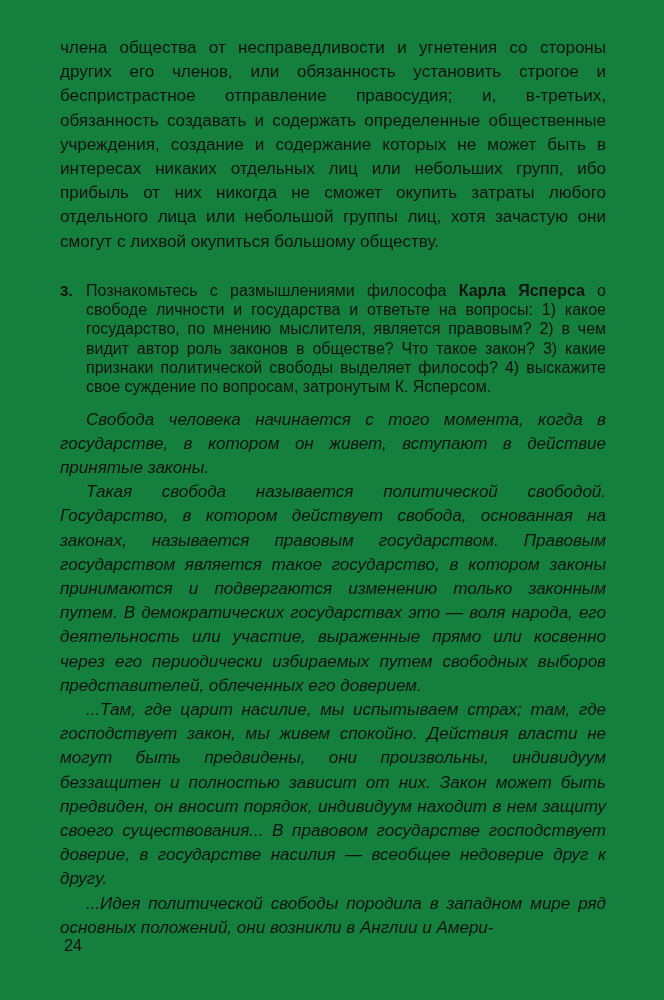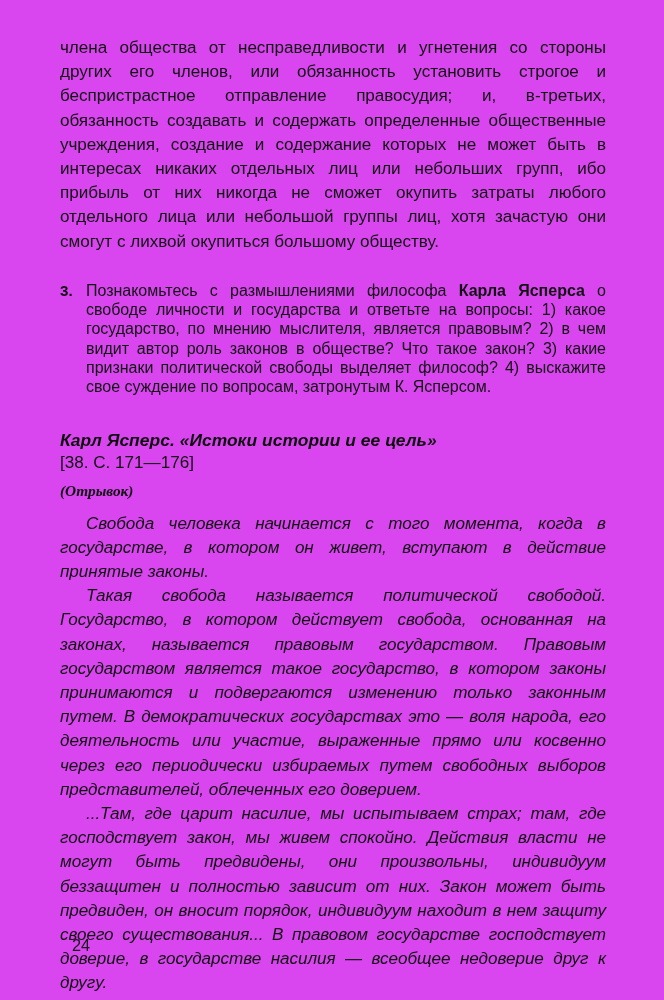--- a/index.html
+++ b/index.html
@@ -9,21 +9,21 @@
   }
   body {
     font-family: "Liberation Sans", "DejaVu Sans", sans-serif;
     color: #141414;
     -webkit-font-smoothing: antialiased;
   }
   .page {
     position: relative;
     width: 664px;
     height: 1000px;
-    background: #d946ef;
+    background: #15803d;
     overflow: hidden;
     box-sizing: border-box;
   }
   .content {
     position: absolute;
     left: 60px;
     top: 36px;
     width: 546px;
   }
 
@@ -105,46 +105,41 @@
   .excerpt {
     margin-top: 11px;
   }
   .excerpt .body-par + .body-par {
     margin-top: 0;
   }
 
   
   .page-number {
     position: absolute;
-    left: 72px;
+    left: 64px;
     top: 935px;
     font-size: 16.3px;
     line-height: 20px;
     color: #161616;
   }
 </style>
 </head>
 <body>
 
 <div class="page">
 
   <div class="content">
 
     <p class="body-par cont">члена общества от несправедливости и угнетения со стороны других его членов, или обязанность установить строгое и беспристрастное отправление правосудия; и, в-третьих, обязанность создавать и содержать определенные общественные учреждения, создание и содержание которых не может быть в интересах никаких отдельных лиц или небольших групп, ибо прибыль от них никогда не сможет окупить затраты любого отдельного лица или небольшой группы лиц, хотя зачастую они смогут с лихвой окупиться большому обществу.</p>
 
     <div class="exercise">
       <div class="ex-num">3.</div>
       <div class="ex-text"><span>Познакомьтесь с размышлениями философа </span><b>Карла Ясперса</b><span> о свободе личности и государства и ответьте на вопросы: 1) какое государство, по мнению мыслителя, является правовым? 2) в чем видит автор роль законов в обществе? Что такое закон? 3) какие признаки политической свободы выделяет философ? 4) выскажите свое суждение по вопросам, затронутым К. Ясперсом.</span></div>
     </div>
 
-    <div class="source-block">
-      <div class="src-title">Карл Ясперс. «Истоки истории и ее цель»</div>
-      <div class="src-ref">[38. С. 171—176]</div>
-      <div class="src-kind">(Отрывок)</div>
-    </div>
 
     <div class="excerpt">
       <p class="body-par indent">Свобода человека начинается с того момента, когда в государстве, в котором он живет, вступают в действие принятые законы.</p>
       <p class="body-par indent">Такая свобода называется политической свободой. Государство, в котором действует свобода, основанная на законах, называется правовым государством. Правовым государством является такое государство, в котором законы принимаются и подвергаются изменению только законным путем. В демократических государствах это — воля народа, его деятельность или участие, выраженные прямо или косвенно через его периодически избираемых путем свободных выборов представителей, облеченных его доверием.</p>
       <p class="body-par indent">...Там, где царит насилие, мы испытываем страх; там, где господствует закон, мы живем спокойно. Действия власти не могут быть предвидены, они произвольны, индивидуум беззащитен и полностью зависит от них. Закон может быть предвиден, он вносит порядок, индивидуум находит в нем защиту своего существования... В правовом государстве господствует доверие, в государстве насилия — всеобщее недоверие друг к другу.</p>
       <p class="body-par indent">...Идея политической свободы породила в западном мире ряд основных положений, они возникли в Англии и Амери-</p>
     </div>
 
   </div>
 

